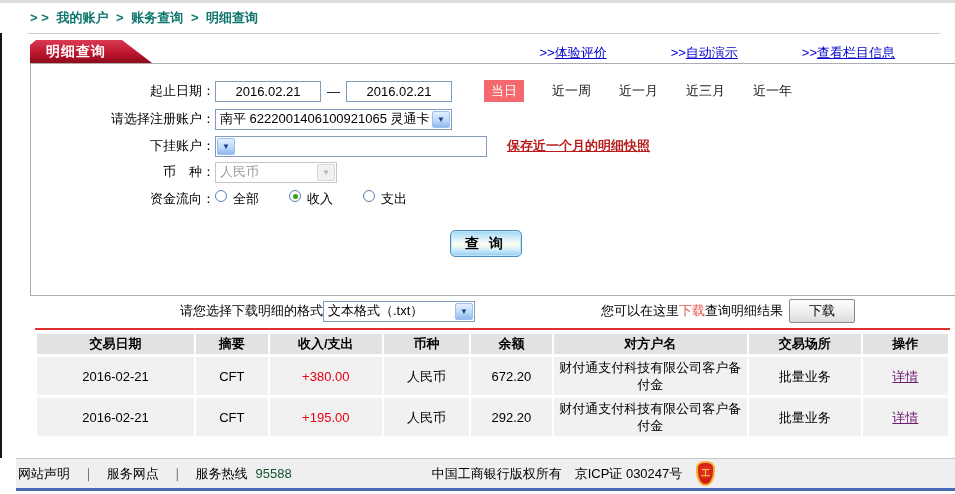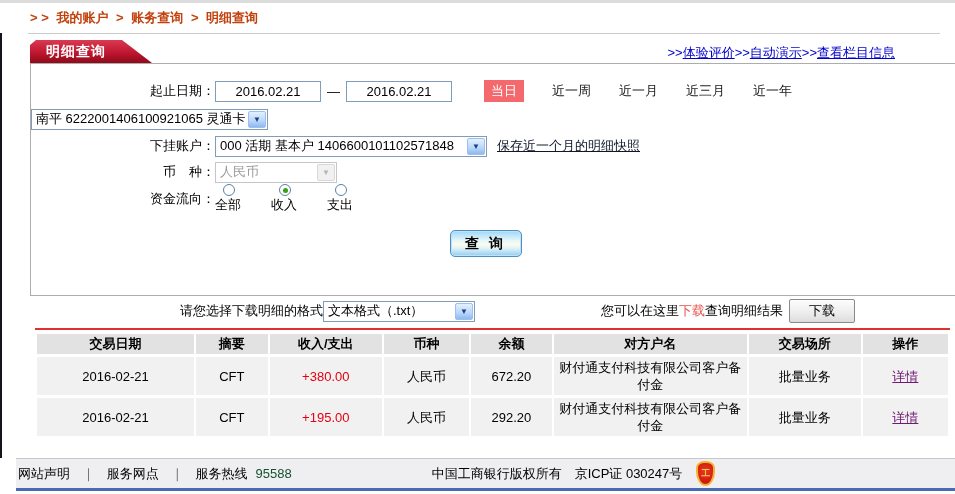--- a/index.html
+++ b/index.html
@@ -4,32 +4,32 @@
 <style>
   * { margin:0; padding:0; box-sizing:border-box; }
   html,body { width:955px; height:494px; background:#fff; overflow:hidden;
     font-family:"Liberation Sans","DejaVu Sans",sans-serif; }
   body { position:relative; font-size:13px; color:#000; }
 
   .topbar { position:absolute; left:0; top:0; width:955px; height:3px; background:#dcdcdc; }
   .left-edge { position:absolute; left:0; top:33px; width:2px; height:425px; background:#14141c; }
 
   
-  .breadcrumb { position:absolute; left:30px; top:9px; color:#c2410c; font-size:13px; font-weight:bold; }
+  .breadcrumb { position:absolute; left:30px; top:9px; color:#0f766e; font-size:13px; font-weight:bold; }
   .breadcrumb span { margin-right:4px; }
   .bc-item { cursor:pointer; }
   .bc-line { position:absolute; left:28px; top:33px; width:912px; height:1px; background:#cccccc; }
 
   
   .tab-row { position:absolute; left:30px; top:40px; width:910px; height:23px; display:flex; align-items:flex-start; }
   .red-tab { width:122px; height:23px; color:#fff; font-weight:bold; font-size:14px;
     padding:3px 0 0 16px; letter-spacing:1px;
     background:linear-gradient(180deg,#d93a52 0%,#c01730 55%,#a20e22 82%,#8c0d1c 100%);
     clip-path:polygon(0 100%, 0 5px, 6px 0, 92px 0, 122px 100%); }
-  .top-links { margin-left:auto; margin-right:45px; display:flex; padding-top:4px; }
+  .top-links { margin-left:auto; margin-right:45px; display:flex; gap:64px; padding-top:4px; }
   .top-link { color:#0000cc; cursor:pointer; white-space:nowrap; }
   .top-link .lbl { text-decoration:underline; }
 
   
   .panel { position:absolute; left:30px; top:63px; width:945px; height:233px;
     border:1px solid #adadad; background:#fff; }
   .frow { position:absolute; left:0; width:100%; height:24px; display:flex; align-items:center; }
   .flabel { width:184px; text-align:right; flex:0 0 184px; }
 
   input.date { width:106px; height:21px; border:1px solid #7f9db9; text-align:center;
@@ -40,23 +40,23 @@
 
   .sel { border:1px solid #7f9db9; height:21px; background:#fff; display:flex; align-items:center; cursor:pointer; }
   .sel .txt { flex:1; padding-left:4px; white-space:nowrap; overflow:hidden; font-size:13px; }
   .sel .arw { flex:0 0 18px; height:17px; margin:1px; display:flex; align-items:center; justify-content:center;
     font-size:8px; color:#1a3c8f; border:1px solid #9ebef0; border-radius:2px;
     background:linear-gradient(180deg,#e3f1fd 0%,#b8d7f8 60%,#8db9ee 100%); }
   .sel.disabled { border-color:#c6c6c6; cursor:default; }
   .sel.disabled .txt { color:#9a9a9a; }
   .sel.disabled .arw { color:#b5b5b5; border-color:#d8d8d8; background:#f1f1f1; }
 
-  .snap-link { margin-left:10px; color:#0f172a; text-decoration:underline; cursor:pointer; }
-
-  .radio-opt { display:flex; align-items:flex-end; cursor:pointer; margin-right:30px;flex-direction:column; }
+  .snap-link { margin-left:20px; color:#b91c1c; text-decoration:underline; cursor:pointer;font-weight:bold; }
+
+  .radio-opt { display:flex; align-items:flex-start; cursor:pointer; margin-right:30px; }
   .rdot { width:12px; height:12px; border:1px solid #5a7fa8; border-radius:50%; background:#fff;
     margin-right:6px; position:relative; }
   .radio-opt.selected .rdot::after { content:""; position:absolute; left:3px; top:3px;
     width:5px; height:5px; border-radius:50%; background:#35a410; }
 
   .qbtn-row { position:absolute; left:0; top:166px; width:100%; text-align:center; padding-right:34px; }
   .query-btn { display:inline-block; width:72px; height:27px; line-height:25px; text-align:center;
     font-size:14px; font-weight:bold; letter-spacing:3px; color:#000; cursor:pointer;
     border:1px solid #4a90c4; border-radius:5px; box-shadow:0 0 0 1px #bfe2f5 inset;
     background:linear-gradient(180deg,#9ed7f5 0%,#e6f5fb 38%,#fbfde9 55%,#d9effa 72%,#8fccf0 100%); }
@@ -125,30 +125,30 @@
     <span class="dash">—</span>
     <input class="date" type="text" value="2016.02.21" style="">
     <span class="today">当日</span>
     <span class="qlink">近一周</span>
     <span class="qlink">近一月</span>
     <span class="qlink">近三月</span>
     <span class="qlink">近一年</span>
   </div>
 
   <div class="frow" style="top:43px;">
+    <span class="flabel">请选择注册账户：</span>
     <div class="sel" style="width:237px;">
       <span class="txt">南平 6222001406100921065 灵通卡</span>
       <span class="arw">▼</span>
     </div>
   </div>
 
   <div class="frow" style="top:70px;">
     <span class="flabel">下挂账户：</span>
     <div class="sel" style="width:272px;">
-      <span class="txt">000 活期 基本户 1406600101102571848</span>
       <span class="arw">▼</span>
     </div>
     <span class="snap-link">保存近一个月的明细快照</span>
   </div>
 
   <div class="frow" style="top:96px;">
     <span class="flabel">币　种：</span>
     <div class="sel disabled" style="width:122px;">
       <span class="txt">人民币</span>
       <span class="arw">▼</span>

